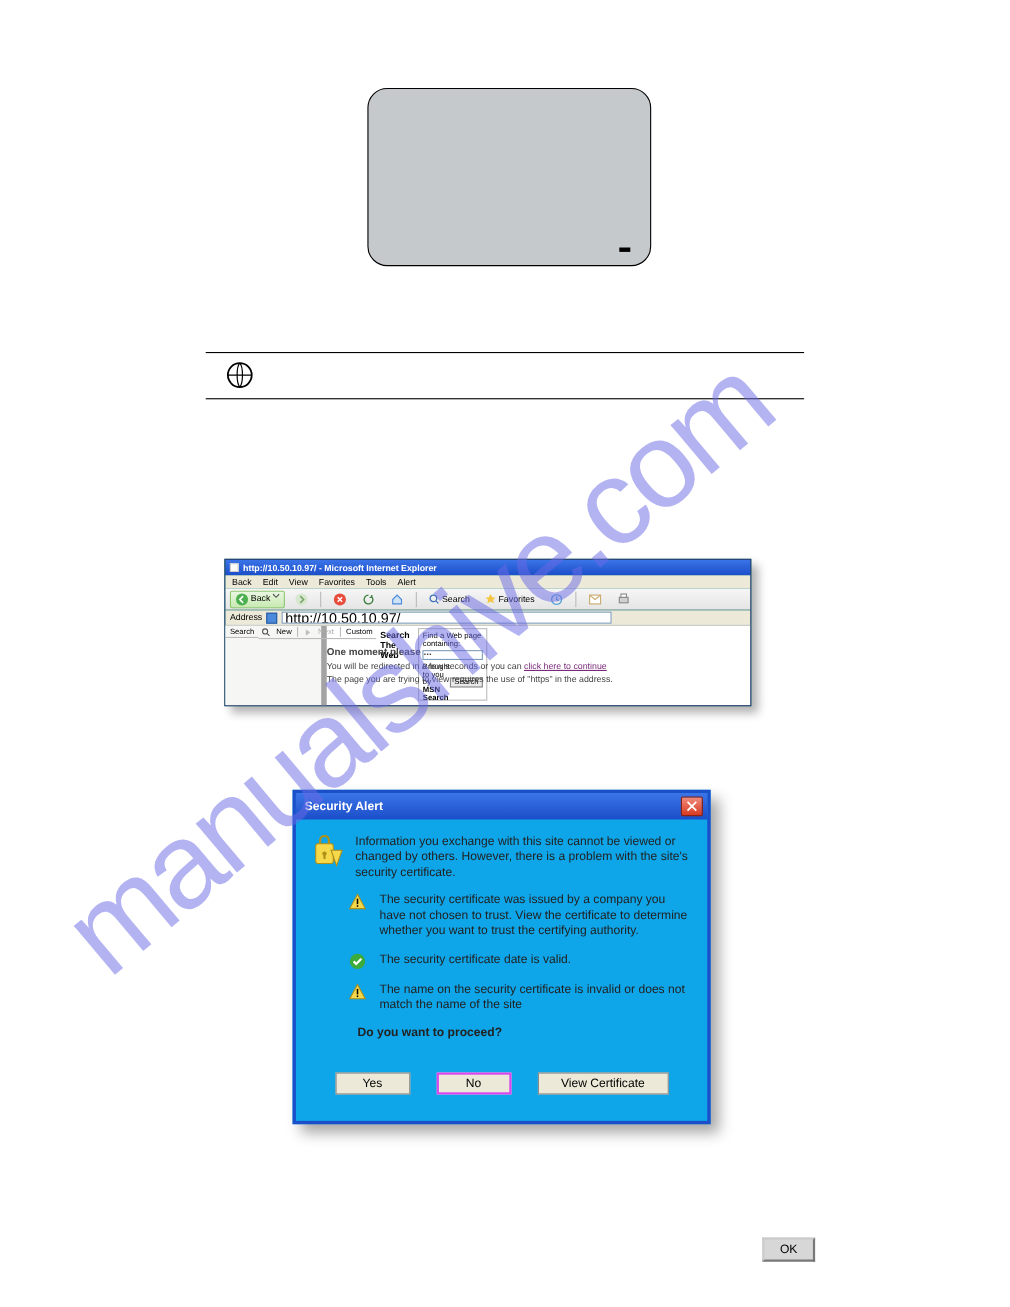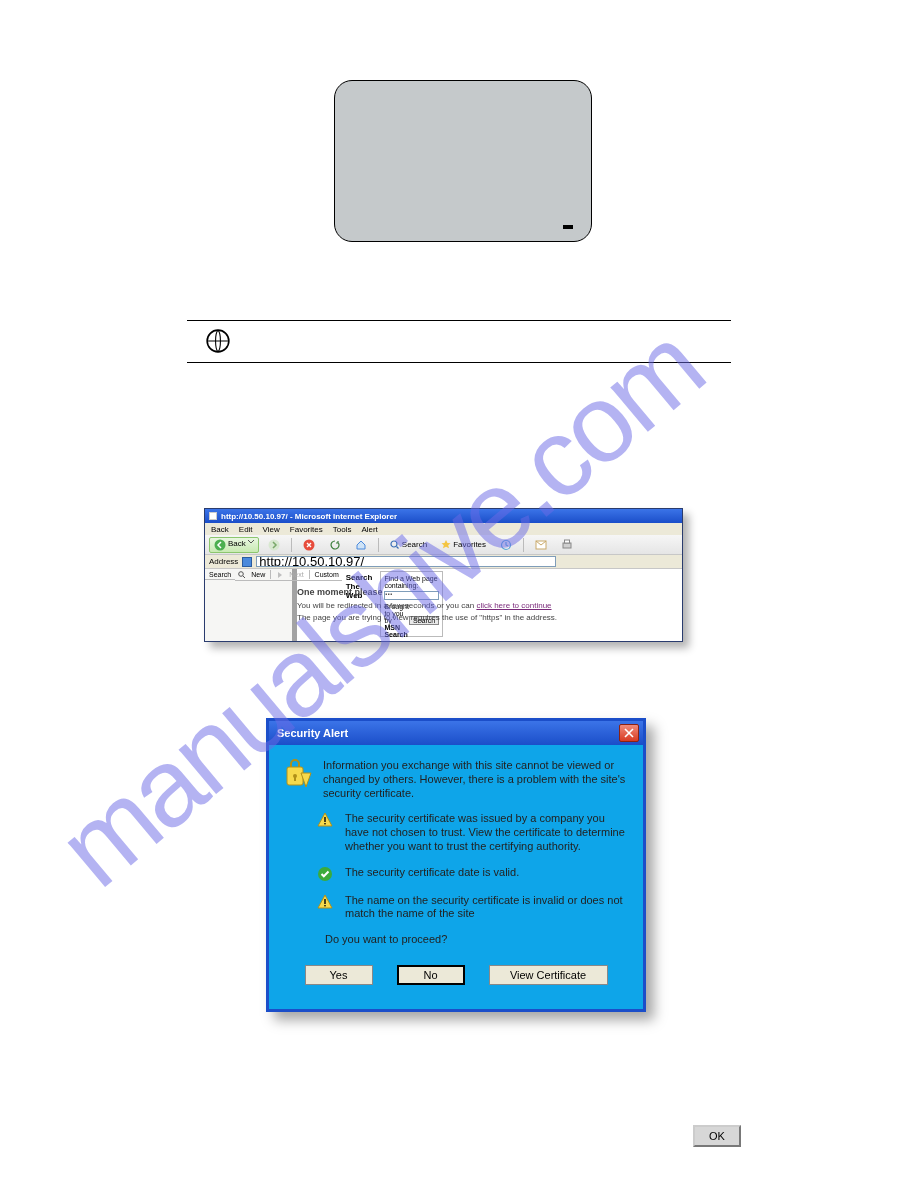--- a/index.html
+++ b/index.html
@@ -52,25 +52,25 @@
 
   
   .dlg { position: absolute; left: 266px; top: 718px; width: 380px; border: 3px solid #1b4ec9; background: #0ea5e9; box-shadow: 8px 8px 12px rgba(0,0,0,.35); font-family: Tahoma, Arial, sans-serif; font-size: 11px; }
   .dlg-title { height: 24px; background: linear-gradient(#3b74e8,#1b4ec9); display: flex; align-items: center; justify-content: space-between; padding: 0 4px 0 8px; color: #fff; font-weight: bold; }
   .dlg-close { width: 20px; height: 18px; background: linear-gradient(#f08b7a,#d83a22); border: 1px solid #8b2212; border-radius: 2px; display:flex; align-items:center; justify-content:center; color:#fff; font-weight:bold; }
   .dlg-body { padding: 14px 16px 10px 16px; color: #222; }
   .dlg-row { display: flex; gap: 10px; margin-bottom: 12px; }
   .dlg-row .ico { width: 28px; flex: none; display:flex; justify-content:center; }
   .dlg-row .txt { flex: 1; line-height: 1.25; }
   .dlg-row.indent .ico { width: 20px; margin-left: 30px; }
-  .dlg-proceed { margin-left: 40px; margin-top: 6px; margin-bottom: 14px; }
+  .dlg-proceed { margin-left: 40px; margin-top: 6px; margin-bottom: 24px; font-weight: bold; }
   .dlg-buttons { display: flex; gap: 24px; justify-content: center; padding: 6px 0 14px; }
   .dlg-buttons button { padding: 2px 0; border: 1px solid #888; background: #ece9d8; font-family: inherit; font-size: 11px; }
   .dlg-buttons button.yes { width: 68px; }
-  .dlg-buttons button.no  { width: 68px; border: 2px solid #000000; }
+  .dlg-buttons button.no  { width: 68px; border: 2px solid #d946ef; }
   .dlg-buttons button.vc  { width: 119px; }
 
   
   .okbtn { position: absolute; left: 693px; top: 1125px; width: 48px; height: 22px; border: 2px outset #ccc; background: #d7d7d7; font-size: 11px; display:flex; align-items:center; justify-content:center; }
 
   
   .warn-tri svg, .check-circ svg, .lockshield svg { display:block; }
 </style>
 </head>
 <body>

